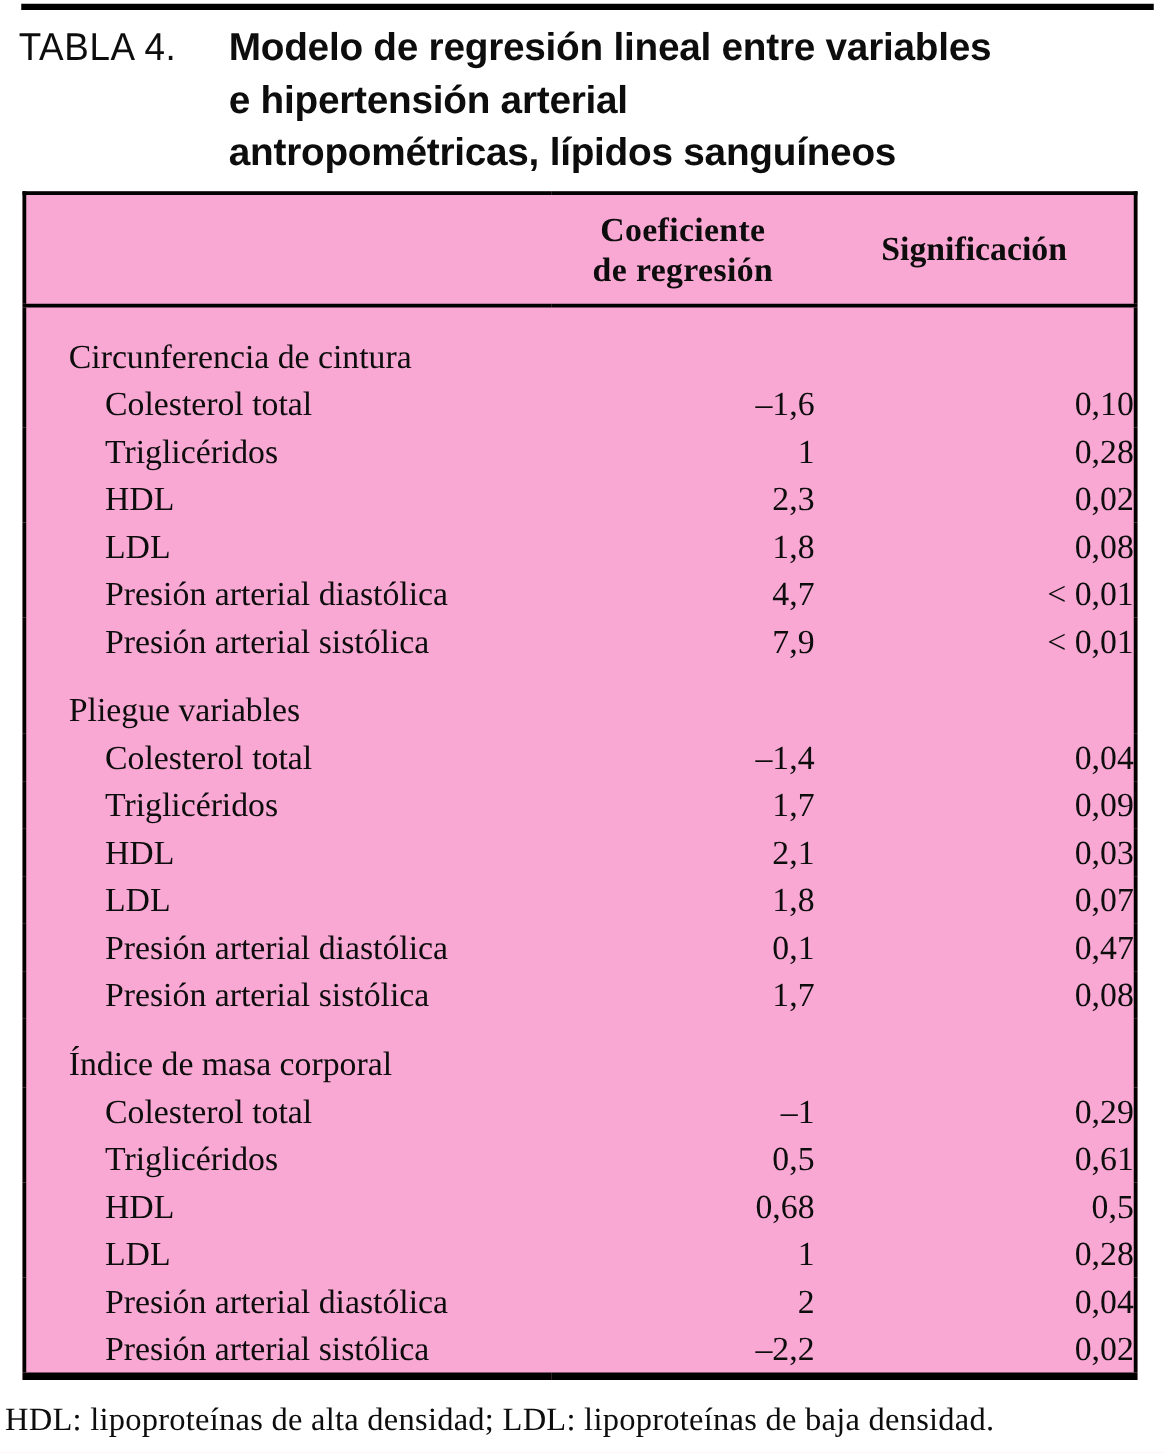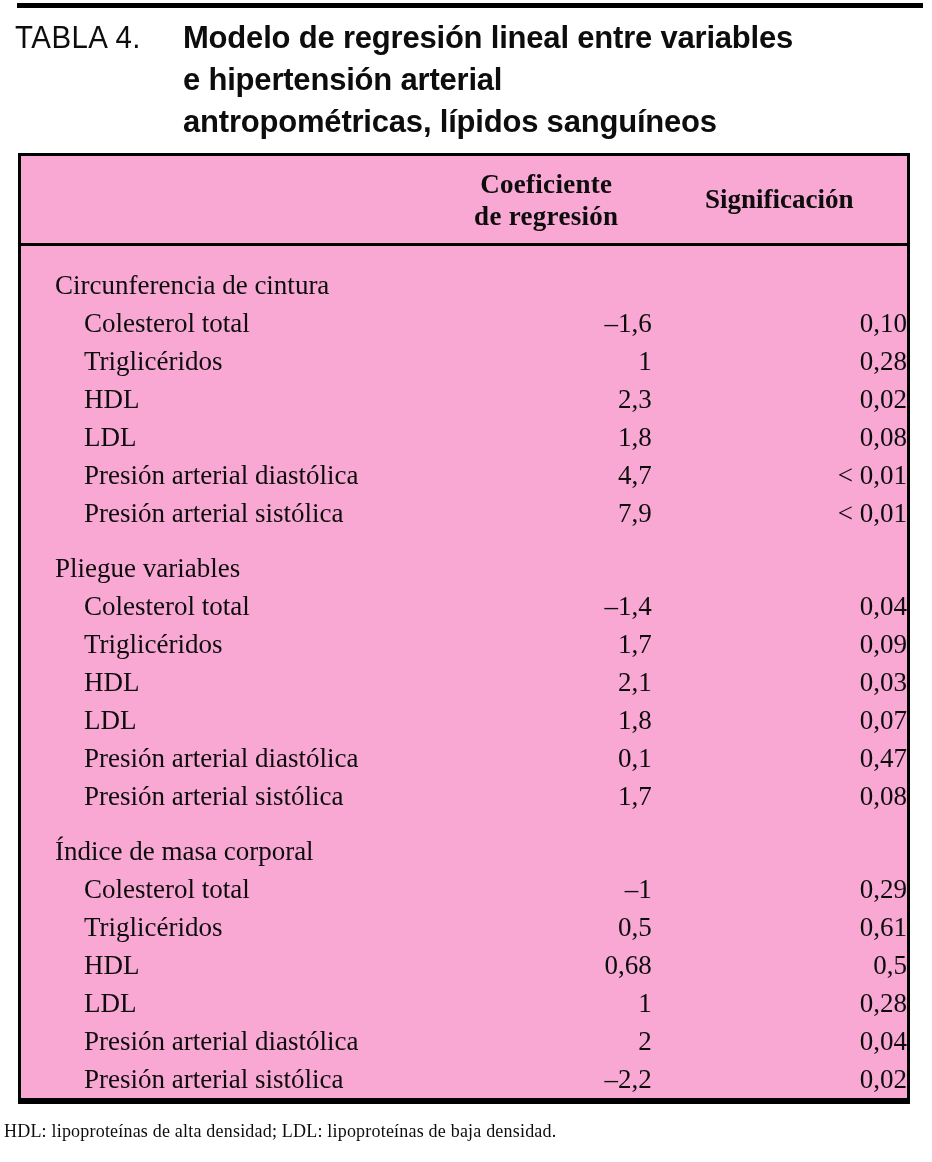--- a/index.html
+++ b/index.html
@@ -81,21 +81,21 @@
     vertical-align: middle;
     white-space: nowrap;
   }
   tbody tr.group-start td { padding-top: 17px; }
   tbody tr.group-first td { padding-top: 20px; }
   td.c-label.group { padding-left: 34px; }
   td.c-label.item  { padding-left: 63px; }
   td.c-num { text-align: right; }
   .footnote {
     margin: 17px 0 0 4px;
-    font-size: 18px;
+    font-size: 26px;
     letter-spacing: 0.2px;
     white-space: nowrap;
   }
 </style>
 </head>
 <body>
 
 <div class="page">
 
   <div class="top-rule"></div>

